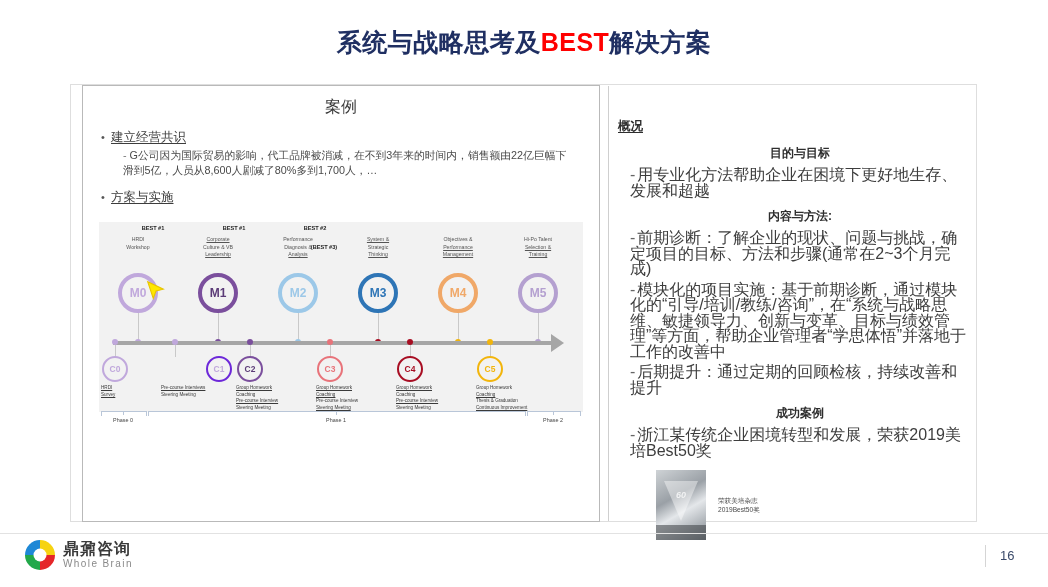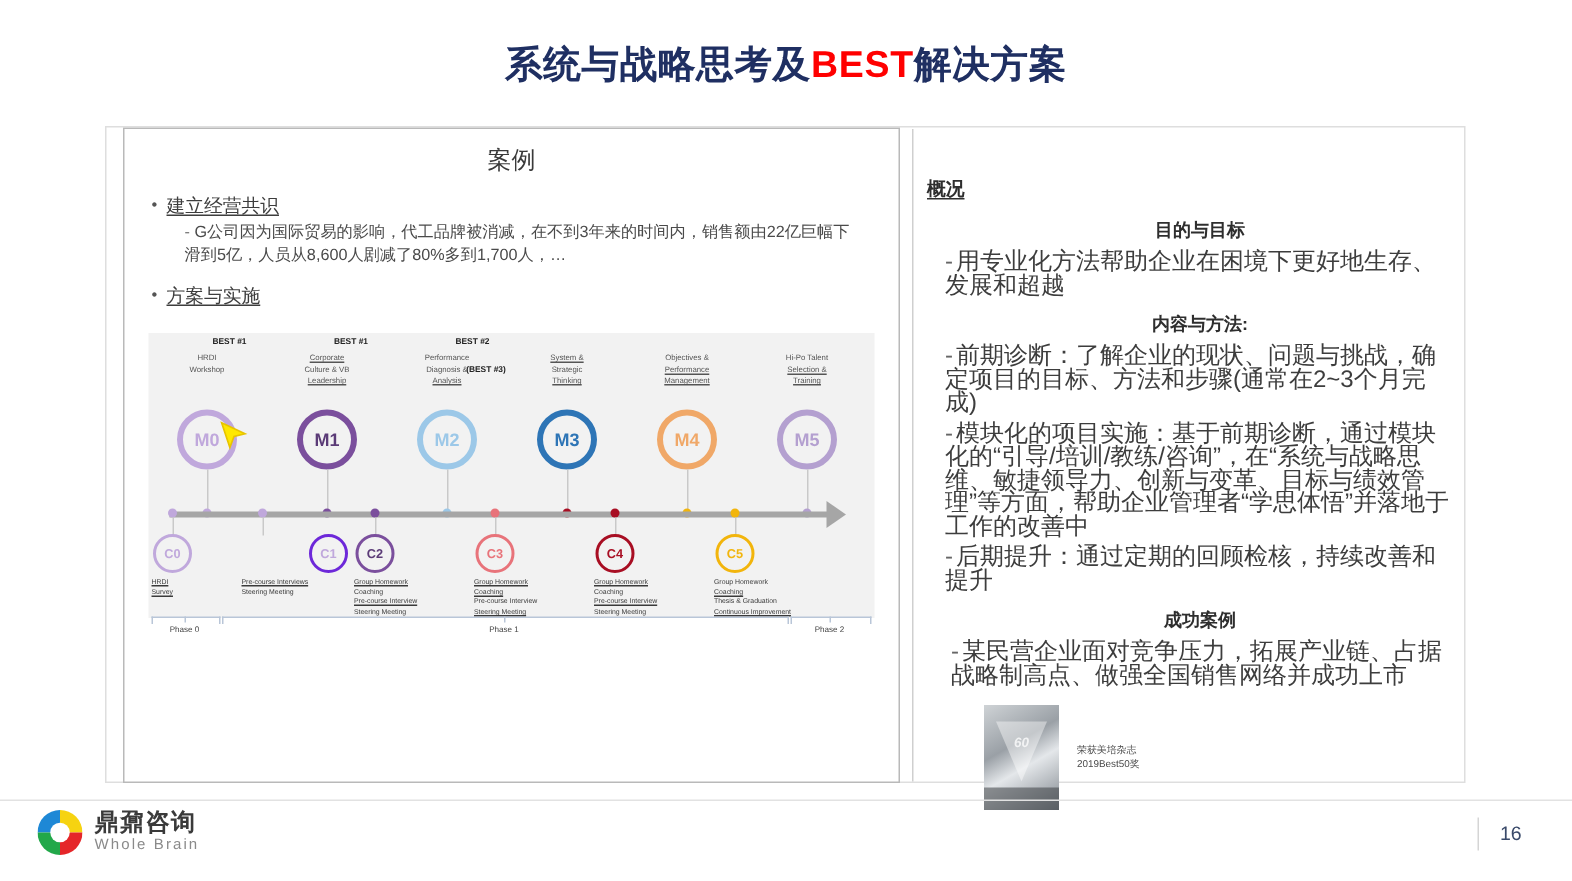--- a/index.html
+++ b/index.html
@@ -346,21 +346,21 @@
 
   <div class="r-h2">目的与目标</div>
   <div class="r-p"><span class="dash">-</span><span>用专业化方法帮助企业在困境下更好地生存、发展和超越</span></div>
 
   <div class="r-h2">内容与方法:</div>
   <div class="r-p"><span class="dash">-</span><span>前期诊断：了解企业的现状、问题与挑战，确定项目的目标、方法和步骤(通常在2~3个月完成)</span></div>
   <div class="r-p"><span class="dash">-</span><span>模块化的项目实施：基于前期诊断，通过模块化的“引导/培训/教练/咨询”，在“系统与战略思维、敏捷领导力、创新与变革、目标与绩效管理”等方面，帮助企业管理者“学思体悟”并落地于工作的改善中</span></div>
   <div class="r-p"><span class="dash">-</span><span>后期提升：通过定期的回顾检核，持续改善和提升</span></div>
 
   <div class="r-h2">成功案例</div>
-  <div class="r-p indent2"><span class="dash">-</span><span>某民营企业面对竞争压力，拓展产业链、占据战略制高点、做强全国销售网络并成功上市</span></div>
+  <div class="r-p"><span class="dash">-</span><span>浙江某传统企业困境转型和发展，荣获2019美培Best50奖</span></div>
 
   <div class="award-wrap">
     <div class="trophy">
       <div class="glass"></div>
       <div class="num">60</div>
       <div class="base"></div>
     </div>
     <div class="award-cap">
       <div>荣获美培杂志</div>
       <div>2019Best50奖</div>

